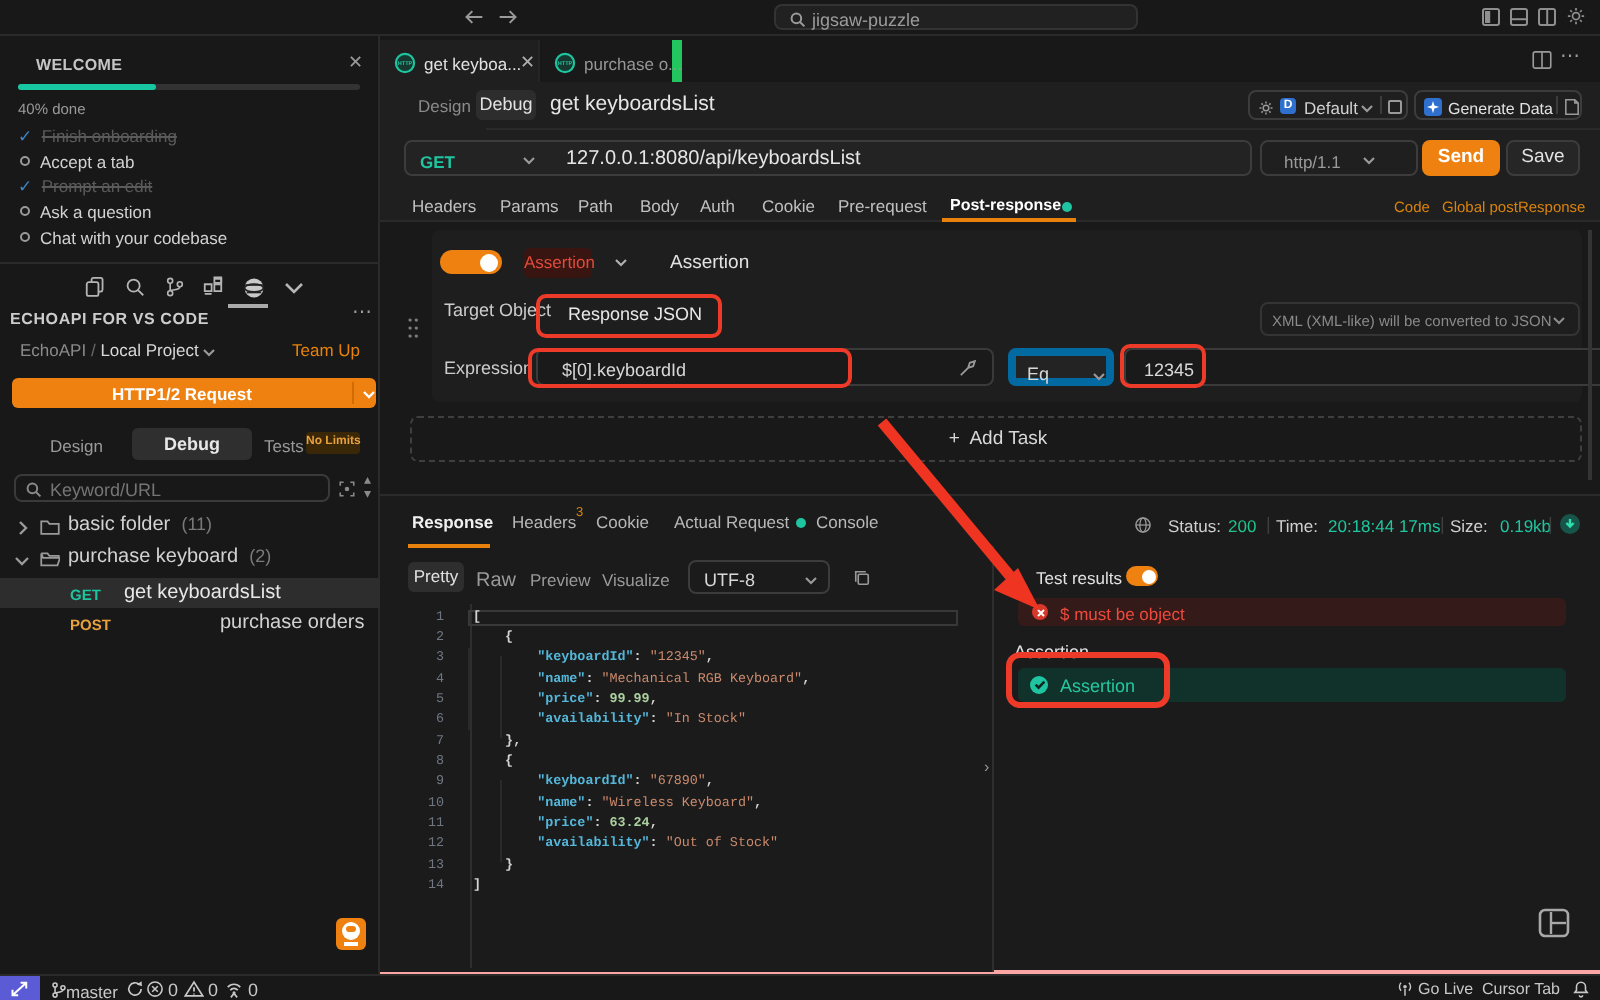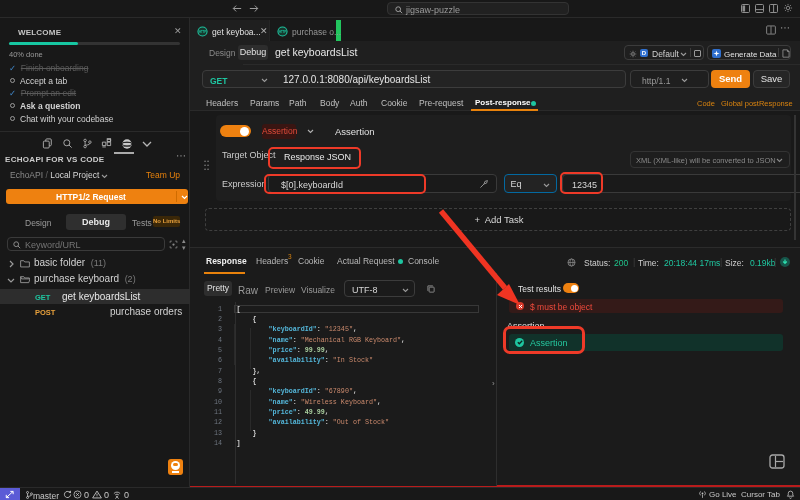--- a/index.html
+++ b/index.html
@@ -54,21 +54,21 @@
   <div class="abs" style="left:18px;top:10px;font-size:8px;font-weight:bold;letter-spacing:.2px;color:#c5c5c5;">WELCOME</div>
   <div class="abs" style="left:174px;top:8px;font-size:9px;color:#9a9a9a;">✕</div>
   <div class="abs" style="left:9px;top:24px;width:171px;height:3px;background:#333333;border-radius:2px;"></div>
   <div class="abs" style="left:9px;top:24px;width:69px;height:3px;background:#17c7a2;border-radius:2px;"></div>
   <div class="abs" style="left:9px;top:32px;font-size:7.5px;color:#9a9a9a;">40% done</div>
 
   <div class="abs" style="left:9px;top:44px;font-size:8.5px;line-height:12.7px;">
     <div><span style="color:#3f84c4;">✓</span>&nbsp; <span style="color:#5a5a5a;text-decoration:line-through;">Finish onboarding</span></div>
     <div><span style="display:inline-block;width:5px;height:5px;border:1.2px solid #9a9a9a;border-radius:50%;margin:0 5px 1px 1px;"></span><span style="color:#d2d2d2;">Accept a tab</span></div>
     <div><span style="color:#3f84c4;">✓</span>&nbsp; <span style="color:#5a5a5a;text-decoration:line-through;">Prompt an edit</span></div>
-    <div><span style="display:inline-block;width:5px;height:5px;border:1.2px solid #9a9a9a;border-radius:50%;margin:0 5px 1px 1px;"></span><span style="color:#d2d2d2;font-weight:bold;">Ask a question</span></div>
+    <div><span style="display:inline-block;width:5px;height:5px;border:1.2px solid #9a9a9a;border-radius:50%;margin:0 5px 1px 1px;"></span><span style="color:#d2d2d2;">Ask a question</span></div>
     <div><span style="display:inline-block;width:5px;height:5px;border:1.2px solid #9a9a9a;border-radius:50%;margin:0 5px 1px 1px;"></span><span style="color:#d2d2d2;">Chat with your codebase</span></div>
   </div>
 
   <div class="abs" style="left:0;top:113px;width:190px;height:1px;background:#2a2a2a;"></div>
   <div class="abs" style="left:40px;top:118px;width:120px;height:16px;">
     <svg class="abs" style="left:2px;top:2px;" width="11" height="11" viewBox="0 0 16 16">
           <rect x="2" y="4.5" width="8.5" height="10" rx="1.5" fill="none" stroke="#b5b5b5" stroke-width="1.3"></rect>
           <path fill="none" stroke="#b5b5b5" stroke-width="1.3" d="M5.5 4.5 v-2 a1.5 1.5 0 0 1 1.5-1.2 h5 a1.5 1.5 0 0 1 1.5 1.5 v7 a1.5 1.5 0 0 1-1.3 1.5 h-1.7"></path>
         </svg>
     <svg class="abs" style="left:22px;top:2px;" width="11" height="11" viewBox="0 0 16 16">
@@ -194,21 +194,21 @@
         <circle cx="8" cy="6" r="1.6" fill="#c8c8c8"></circle>
         <path fill="none" stroke="#c8c8c8" stroke-width="1.3" d="M4.5 9.5 a5 5 0 0 1 0-7 M11.5 2.5 a5 5 0 0 1 0 7 M8 8 v6"></path>
       </svg>
   <span class="abs" style="left:709px;top:2px;font-size:8px;">Go Live</span>
   <span class="abs" style="left:741px;top:2px;font-size:8px;">Cursor Tab</span>
   <svg class="abs" style="left:786px;top:2px;" width="9" height="9" viewBox="0 0 16 16">
         <path fill="none" stroke="#c8c8c8" stroke-width="1.4" d="M8 2 a4 4 0 0 1 4 4 v3 l1.5 2 h-11 L4 9 V6 a4 4 0 0 1 4-4 z M6.5 13.5 a1.5 1.5 0 0 0 3 0"></path>
       </svg>
 </div>
 
-<div class="abs" id="editor" style="left:190px;top:18px;width:610px;height:469px;background:#b91c1c;">
+<div class="abs" id="editor" style="left:190px;top:18px;width:610px;height:469px;background:#fca5a5;">
 
   <div class="abs" style="left:0;top:0;width:610px;height:23px;background:#181818;">
     <div class="abs" style="left:0;top:2px;width:80px;height:21px;background:#1f1f1f;border-right:1px solid #252525;">
       <svg class="abs" style="left:7px;top:6px;" width="11" height="11" viewBox="0 0 16 16">
             <circle cx="8" cy="8" r="6.6" fill="#17382e" stroke="#1ec5a0" stroke-width="1.6"></circle>
             <text x="8" y="9.8" font-size="4" font-weight="bold" fill="#1ec5a0" text-anchor="middle" font-family="Liberation Sans">HTTP</text>
           </svg>
       <span class="abs" style="left:22px;top:6.5px;font-size:8.5px;color:#e2e2e2;">get keyboa...</span>
       <span class="abs" style="left:70px;top:6px;font-size:9px;color:#b0b0b0;">✕</span>
     </div>
@@ -315,21 +315,21 @@
           </svg>
     </div>
 
     <span class="abs" style="left:32px;top:67.5px;font-size:9px;color:#cccccc;">Expression</span>
     <div class="abs" style="left:78px;top:63px;width:229px;height:19px;background:#1a1a1a;border:1px solid #3a3a3a;border-radius:4px;">
       <span class="abs" style="left:12px;top:4.5px;font-size:9px;color:#d8d8d8;">$[0].keyboardId</span>
       <svg class="abs" style="left:210px;top:5px;" width="9" height="9" viewBox="0 0 16 16">
             <path fill="none" stroke="#9a9a9a" stroke-width="1.6" d="M2.5 13.5 L9 7 M9 7 l1.5-4.5 L15 1 l-1.5 4.5 L9 7 z"></path>
           </svg>
     </div>
-    <div class="abs" style="left:313.5px;top:63px;width:53px;height:19px;background:#232323;border:1px solid #0369a1;border-radius:4px;">
+    <div class="abs" style="left:313.5px;top:63px;width:53px;height:19px;background:#232323;border:4px solid #0369a1;border-radius:4px;">
       <span class="abs" style="left:6px;top:4px;font-size:9px;color:#d8d8d8;">Eq</span>
       <svg class="abs" style="left:38px;top:7.5px;" width="7" height="5" viewBox="0 0 7 5">
             <path fill="none" stroke="#9a9a9a" stroke-width="1.1" d="M1 1 l2.5 2.5 L6 1"></path>
           </svg>
     </div>
     <div class="abs" style="left:372px;top:63px;width:272px;height:19px;background:#1a1a1a;border:1px solid #3a3a3a;border-radius:4px;">
       <span class="abs" style="left:9px;top:4.5px;font-size:9px;color:#d8d8d8;">12345</span>
     </div>
   </div>
 
@@ -408,21 +408,21 @@
       <pre id="code" style="position:absolute;left:46.5px;top:1.5px;font-family:'Liberation Mono',monospace;font-size:6.7px;line-height:10.35px;color:#d4d4d4;font-weight:bold;">[
     {
         <i>"keyboardId"</i>: <b>"12345"</b>,
         <i>"name"</i>: <b>"Mechanical RGB Keyboard"</b>,
         <i>"price"</i>: <u>99.99</u>,
         <i>"availability"</i>: <b>"In Stock"</b>
     },
     {
         <i>"keyboardId"</i>: <b>"67890"</b>,
         <i>"name"</i>: <b>"Wireless Keyboard"</b>,
-        <i>"price"</i>: <u>49.99</u>,
+        <i>"price"</i>: <u>63.24</u>,
         <i>"availability"</i>: <b>"Out of Stock"</b>
     }
 ]</pre>
     </div>
 
     <div class="abs" style="left:306px;top:25px;width:1px;height:213px;background:#2e2e2e;"></div>
     <span class="abs" style="left:302px;top:131px;font-size:8px;color:#9a9a9a;">›</span>
 
     <span class="abs" style="left:328px;top:36px;font-size:8.5px;color:#e2e2e2;">Test results</span>
     <div class="abs" style="left:373px;top:35px;width:16px;height:10px;background:#ee8110;border-radius:5px;">

